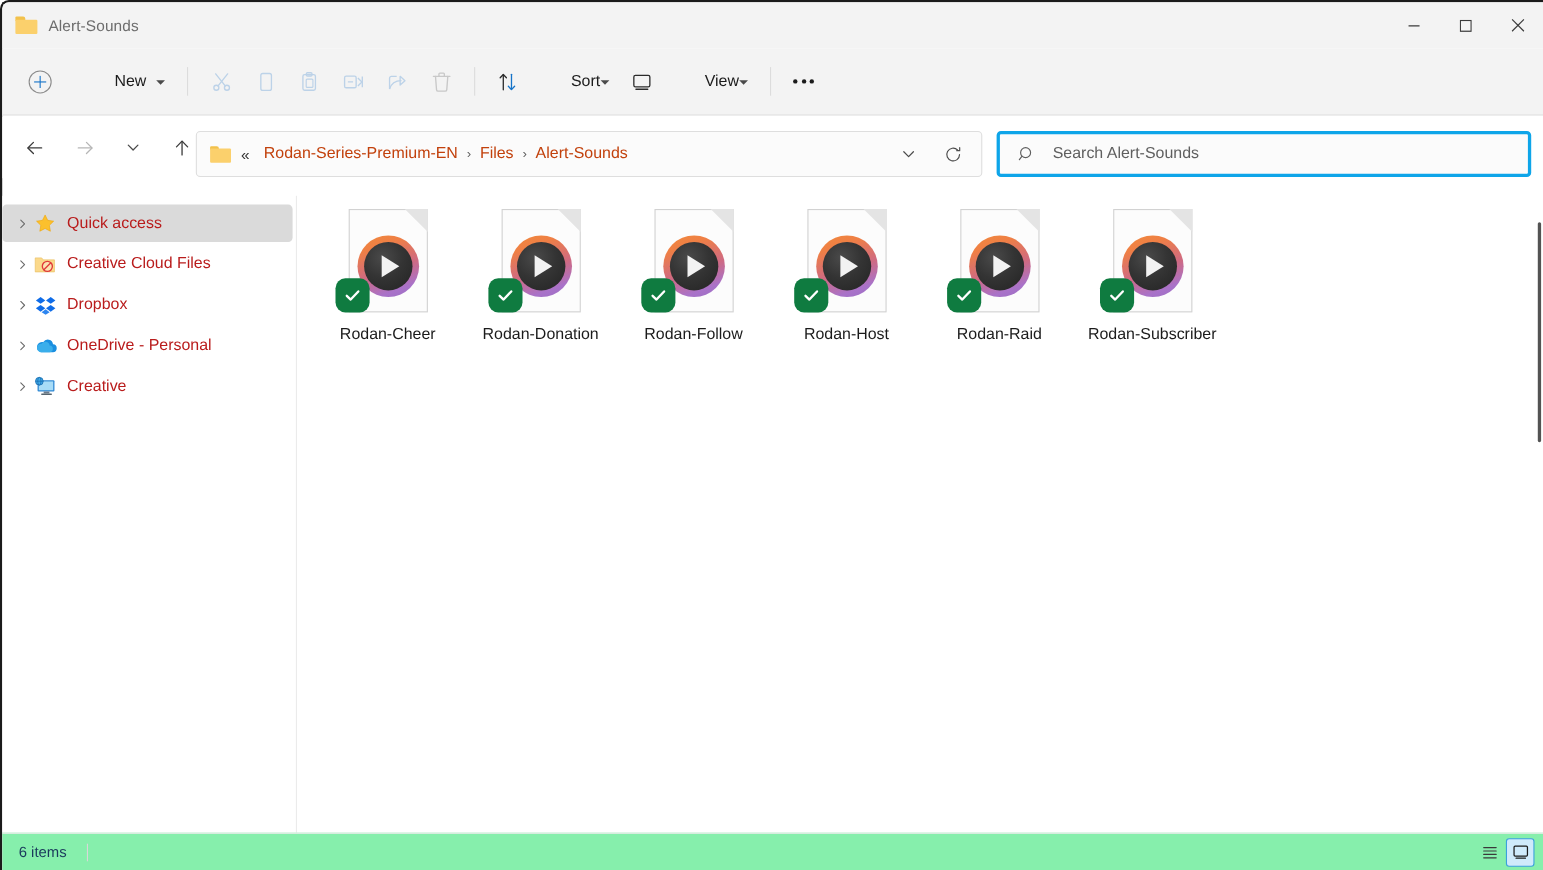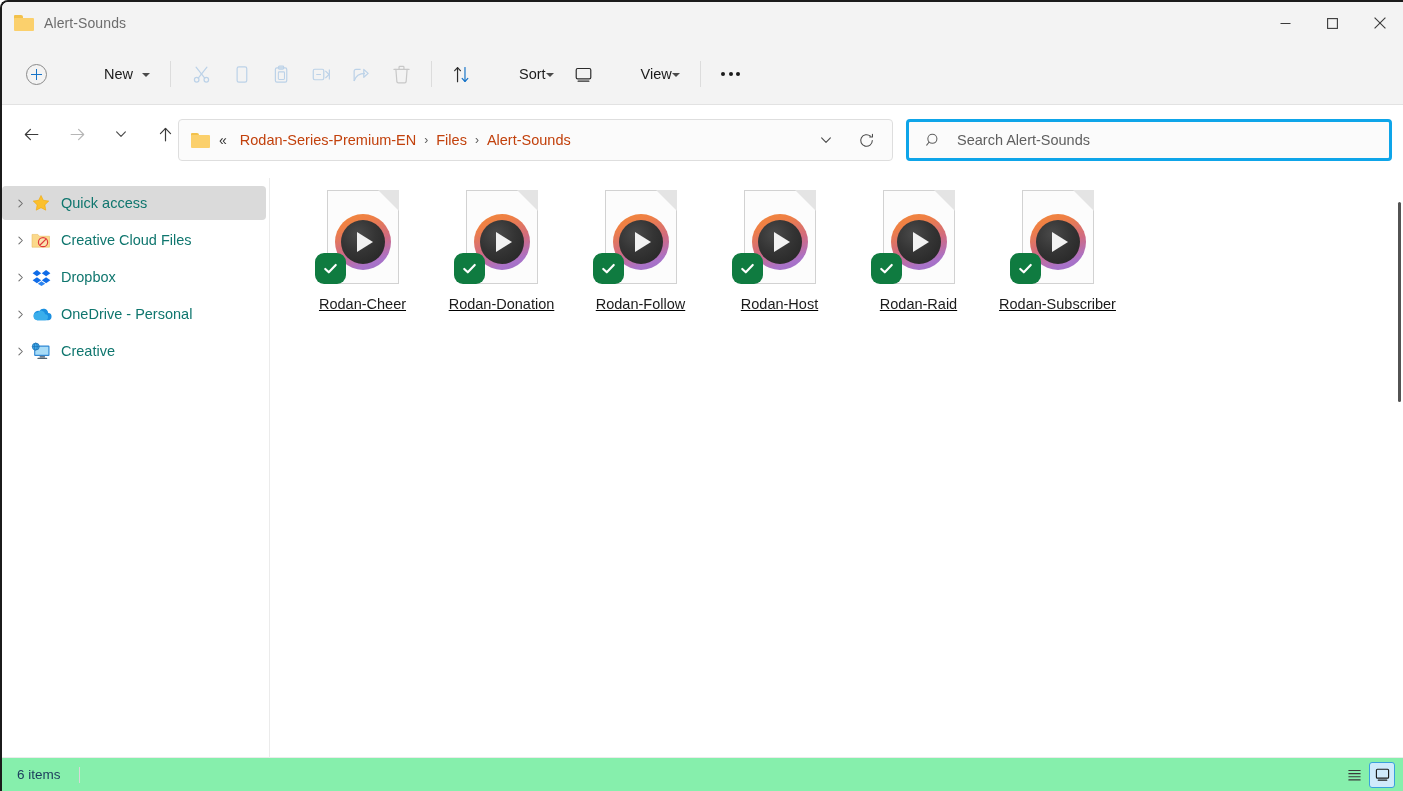--- a/index.html
+++ b/index.html
@@ -146,29 +146,29 @@
   }
   .side-item.selected { background: #dadada; }
   .side-chev {
     width: 20px; display: flex; align-items: center; justify-content: center;
     color: #6a6a6a; font-size: 12px;
   }
   .side-icon {
     width: 22px; height: 20px; margin-right: 9px;
     display: flex; align-items: center; justify-content: center;
   }
-  .side-label { font-size: 14.5px; color: #0f766e; }
+  .side-label { font-size: 14.5px; color: #b91c1c; }
 
   
   .content {
     position: absolute; top: 176px; left: 269px; right: 0; bottom: 34px;
     background: #ffffff; overflow: hidden;
   }
   .grid {
-    display: flex; flex-wrap: wrap; padding: 4px 0 0 22px; text-decoration: underline;
+    display: flex; flex-wrap: wrap; padding: 4px 0 0 12px;
   }
   .tile {
     width: 139px; padding-top: 8px;
     display: flex; flex-direction: column; align-items: center;
     border-radius: 4px;
   }
   .file-icon { position: relative; width: 96px; height: 100px; }
   .page {
     position: absolute; left: 12px; top: 0; width: 72px; height: 94px;
     background: #fcfcfc; border: 1px solid #d2d2d2;

